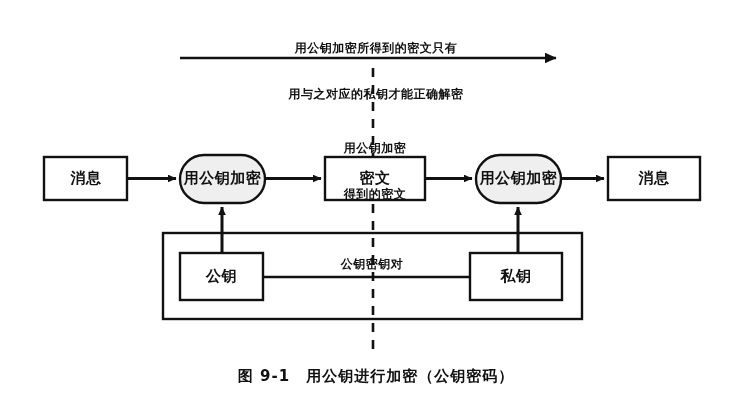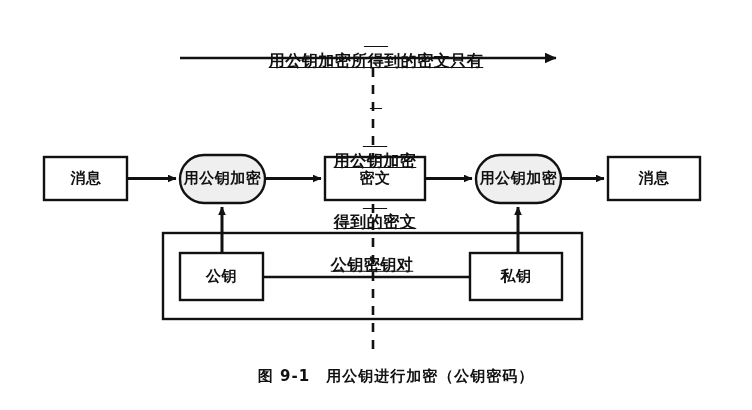--- a/index.html
+++ b/index.html
@@ -32,23 +32,22 @@
     white-space: pre;
     line-height: 1.28;
     text-align: center;
     letter-spacing: 0.5px;
   }
   .node-label {
     font-size: 15px;
     font-weight: 700;
   }
   .annot {
-    font-size: 16px;
+    font-size: 12px;
     font-weight: 600;
-    text-decoration: underline;
   }
   .caption {
     font-size: 15px;
     font-weight: 700;
     letter-spacing: 1px;
   }
   .ctr {
     transform: translate(-50%, -50%);
   }
   .ctr-top {
@@ -100,20 +99,21 @@
 
     <line x1="263" y1="277" x2="470" y2="277" stroke="#111111" stroke-width="2.4"></line>
 
     <line x1="222" y1="253" x2="222" y2="207" stroke="#111111" stroke-width="3" marker-end="url(#arrowhead)"></line>
 
     <line x1="518" y1="253" x2="518" y2="207" stroke="#111111" stroke-width="3" marker-end="url(#arrowhead)"></line>
   </svg>
 
   <div class="txt annot ctr-top" style="left:376px; top:10px;">
     <div>用公钥加密所得到的密文只有</div>
+    <div>用与之对应的私钥才能正确解密</div>
   </div>
 
   <div class="txt annot ctr-top" style="left:375px; top:110px;">
     <div>用公钥加密</div>
     <div>得到的密文</div>
   </div>
 
   <div class="txt node-label ctr" style="left:86px; top:179px;">消息</div>
 
   <div class="txt node-label ctr" style="left:222.5px; top:179px;">用公钥加密</div>
@@ -123,15 +123,15 @@
   <div class="txt node-label ctr" style="left:518.5px; top:179px;">用公钥加密</div>
 
   <div class="txt node-label ctr" style="left:654px; top:179px;">消息</div>
 
   <div class="txt node-label ctr" style="left:221.5px; top:277px;text-align:right;">公钥</div>
 
   <div class="txt node-label ctr" style="left:516px; top:277px;text-align:center;">私钥</div>
 
   <div class="txt annot ctr" style="left:372px; top:265px;">公钥密钥对</div>
 
-  <div class="txt caption ctr-top" style="left:376px; top:367px;margin-left:20px;">图 9-1　用公钥进行加密（公钥密码）</div>
+  <div class="txt caption ctr-top" style="left:376px; top:367px;">图 9-1　用公钥进行加密（公钥密码）</div>
 
 </div>
 
 </body></html>

